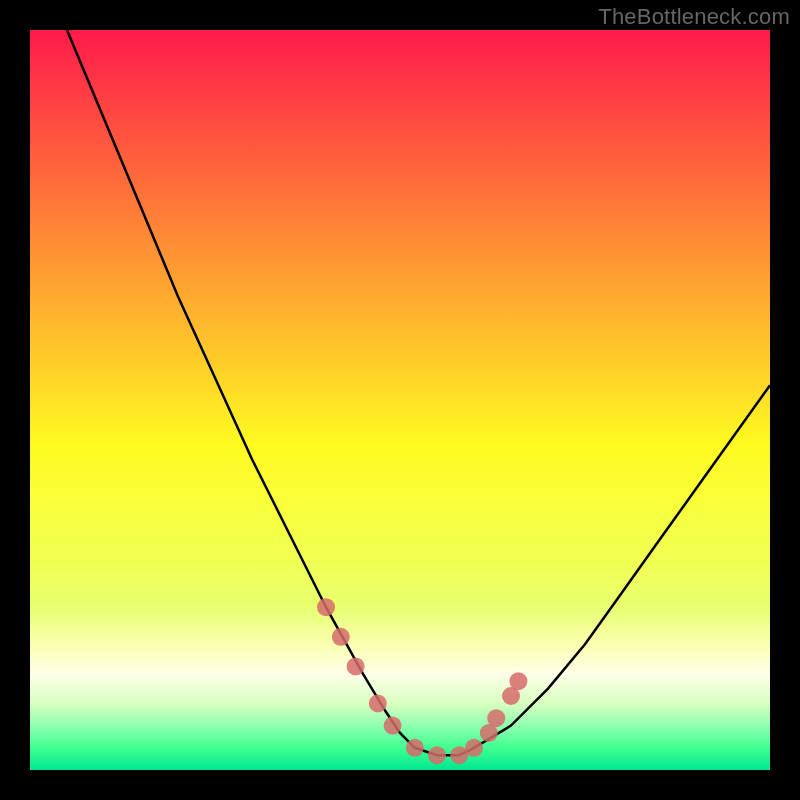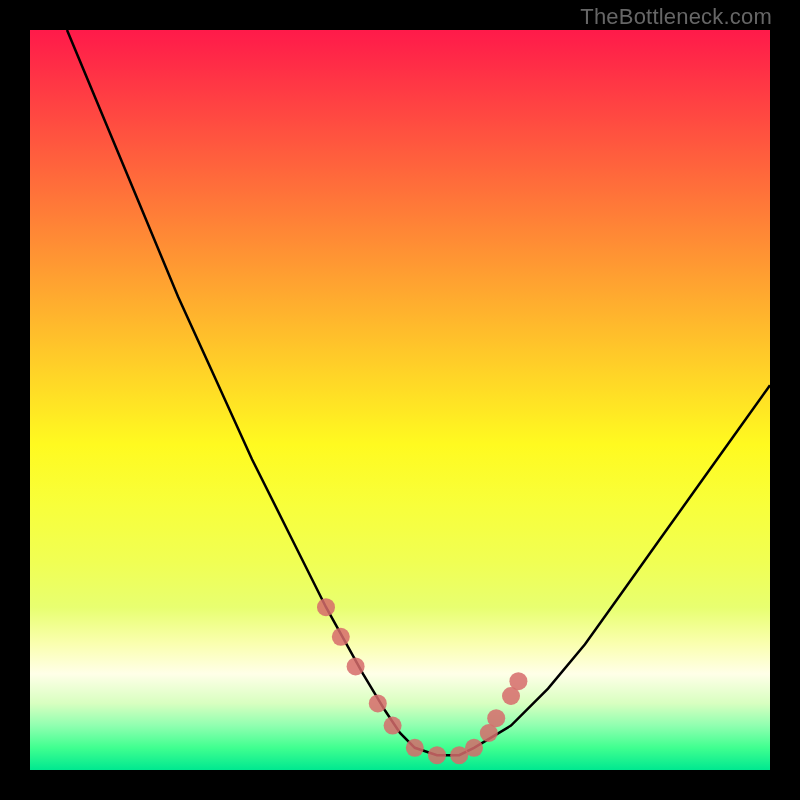--- a/index.html
+++ b/index.html
@@ -39,21 +39,21 @@
       #faffb0 83%,
       #ffffe8 87%,
       #d8ffc0 91%,
       #90ffb0 94%,
       #40ff90 97%,
       #00e890 100%);
   }
   .watermark {
     position: absolute;
     top: 4px;
-    right: 28px;
+    right: 10px;
     color: #666;
     font-size: 22px;
     font-weight: 500;
     letter-spacing: 0.2px;
     z-index: 10;
     margin-left: 36px;
   }
   svg.curve {
     position: absolute;
     top: 30px;

